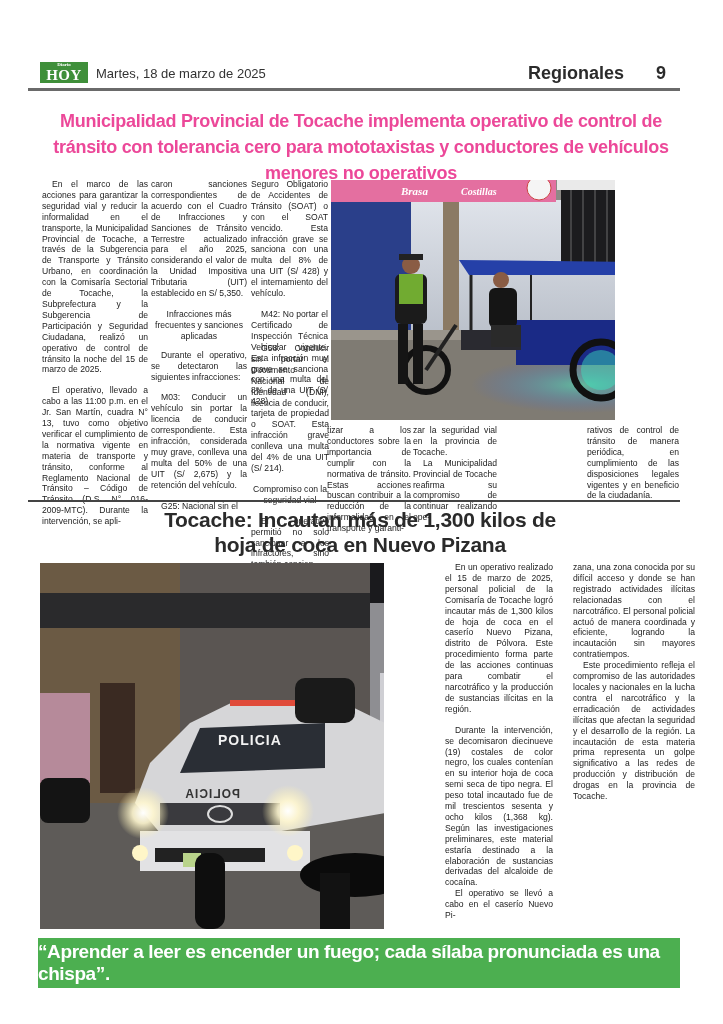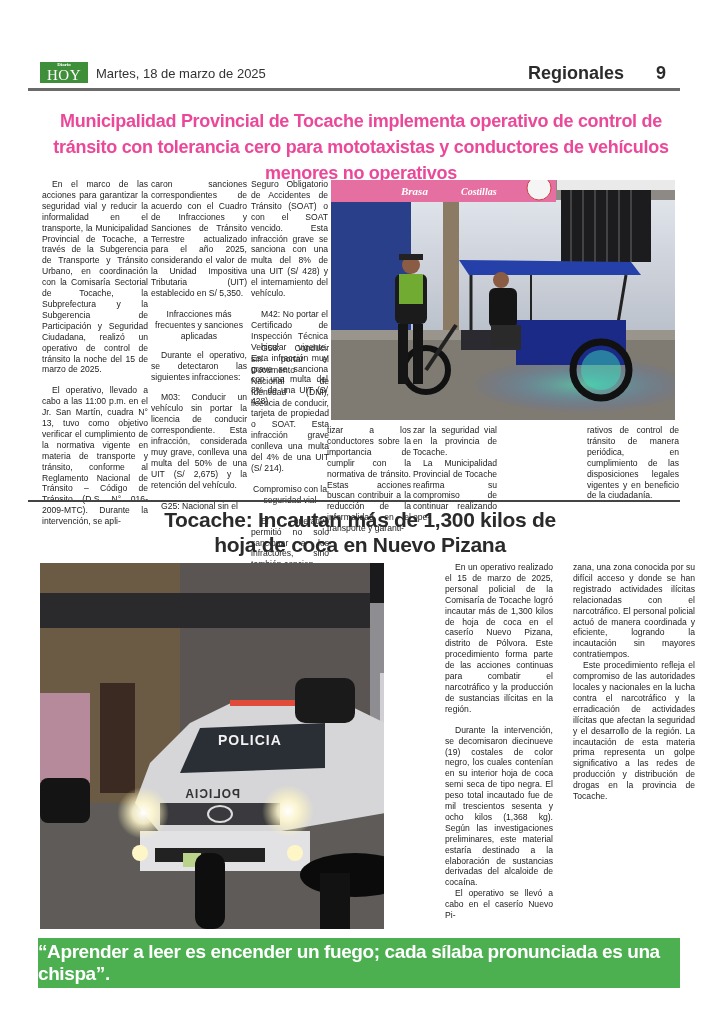--- a/index.html
+++ b/index.html
@@ -4,21 +4,21 @@
 <style>
   * { margin: 0; padding: 0; box-sizing: border-box; }
   html, body { width: 723px; height: 1024px; background: #ffffff; overflow: hidden; }
   body { position: relative; font-family: "Liberation Sans", sans-serif; color: #1f1f1f; }
 
   .abs { position: absolute; }
 
   
   .logo { left: 40px; top: 62px; width: 48px; height: 21px; background: #3f8f3a; color: #fff; text-align: center; }
   .logo .small { display: block; font-size: 5px; line-height: 6px; font-weight: bold; font-family: "Liberation Serif", serif; }
-  .logo .big { display: block; font-size: 15px; line-height: 14px; font-weight: normal; font-family: "Liberation Serif", serif; letter-spacing: 0.5px; }
+  .logo .big { display: block; font-size: 15px; line-height: 14px; font-weight: bold; font-family: "Liberation Serif", serif; letter-spacing: 0.5px; }
   .date { left: 96px; top: 66px; font-size: 13px; color: #333; }
   .section { left: 528px; top: 63px; font-size: 18px; font-weight: bold; color: #2b2b2b; }
   .pagenum { left: 656px; top: 63px; font-size: 18px; font-weight: bold; color: #2b2b2b; }
   .rule-top { left: 28px; top: 88px; width: 652px; height: 3px; background: #6a6a6a; }
 
   .headline1 { left: 30px; top: 108px; width: 662px; text-align: center; font-size: 18px; line-height: 26px; font-weight: bold; color: #ec4899; letter-spacing: -0.3px; }
 
   
   .col { font-size: 8.6px; line-height: 10.9px; color: #222; text-align: justify; hyphens: manual; }
   .col p { text-indent: 10px; margin-bottom: 10px; }
@@ -27,21 +27,21 @@
   .col p.cont { text-indent: 0; }
 
   .a1c1 { left: 42px; top: 179px; width: 106px; }
   .a1c2 { left: 151px; top: 179px; width: 96px; }
   .a1c3 { left: 251px; top: 179px; width: 77px; }
   .a1c3b { left: 251px; top: 343px; width: 78px; }
   .a1c4 { left: 327px; top: 425px; width: 84px; }
   .a1c5 { left: 413px; top: 425px; width: 84px; }
   .a1c6 { left: 500px; top: 425px; width: 84px; }
 
-  .photo1 { left: 331px; top: 180px; width: 344px; height: 240px; overflow: hidden; background: #2a2f3a; }
+  .photo1 { left: 331px; top: 180px; width: 284px; height: 240px; overflow: hidden; background: #2a2f3a; }
   .rule-mid { left: 28px; top: 500px; width: 652px; height: 2px; background: #444; }
 
   .headline2 { left: 150px; top: 507px; width: 420px; text-align: center; font-size: 21px; line-height: 25px; font-weight: bold; color: #2a2a2a; letter-spacing: -0.3px; }
 
   .photo2 { left: 40px; top: 563px; width: 344px; height: 366px; overflow: hidden; background: #1a1a1e; }
 
   .a2c1 { left: 445px; top: 562px; width: 108px; }
   .a2c2 { left: 557px; top: 562px; width: 122px; margin-left: 16px; }
 
   .banner { left: 38px; top: 938px; width: 642px; height: 50px; background: #4caf50; color: #fff; display: flex; align-items: center; justify-content: flex-end; font-size: 19px; font-weight: bold; letter-spacing: -0.4px; }

